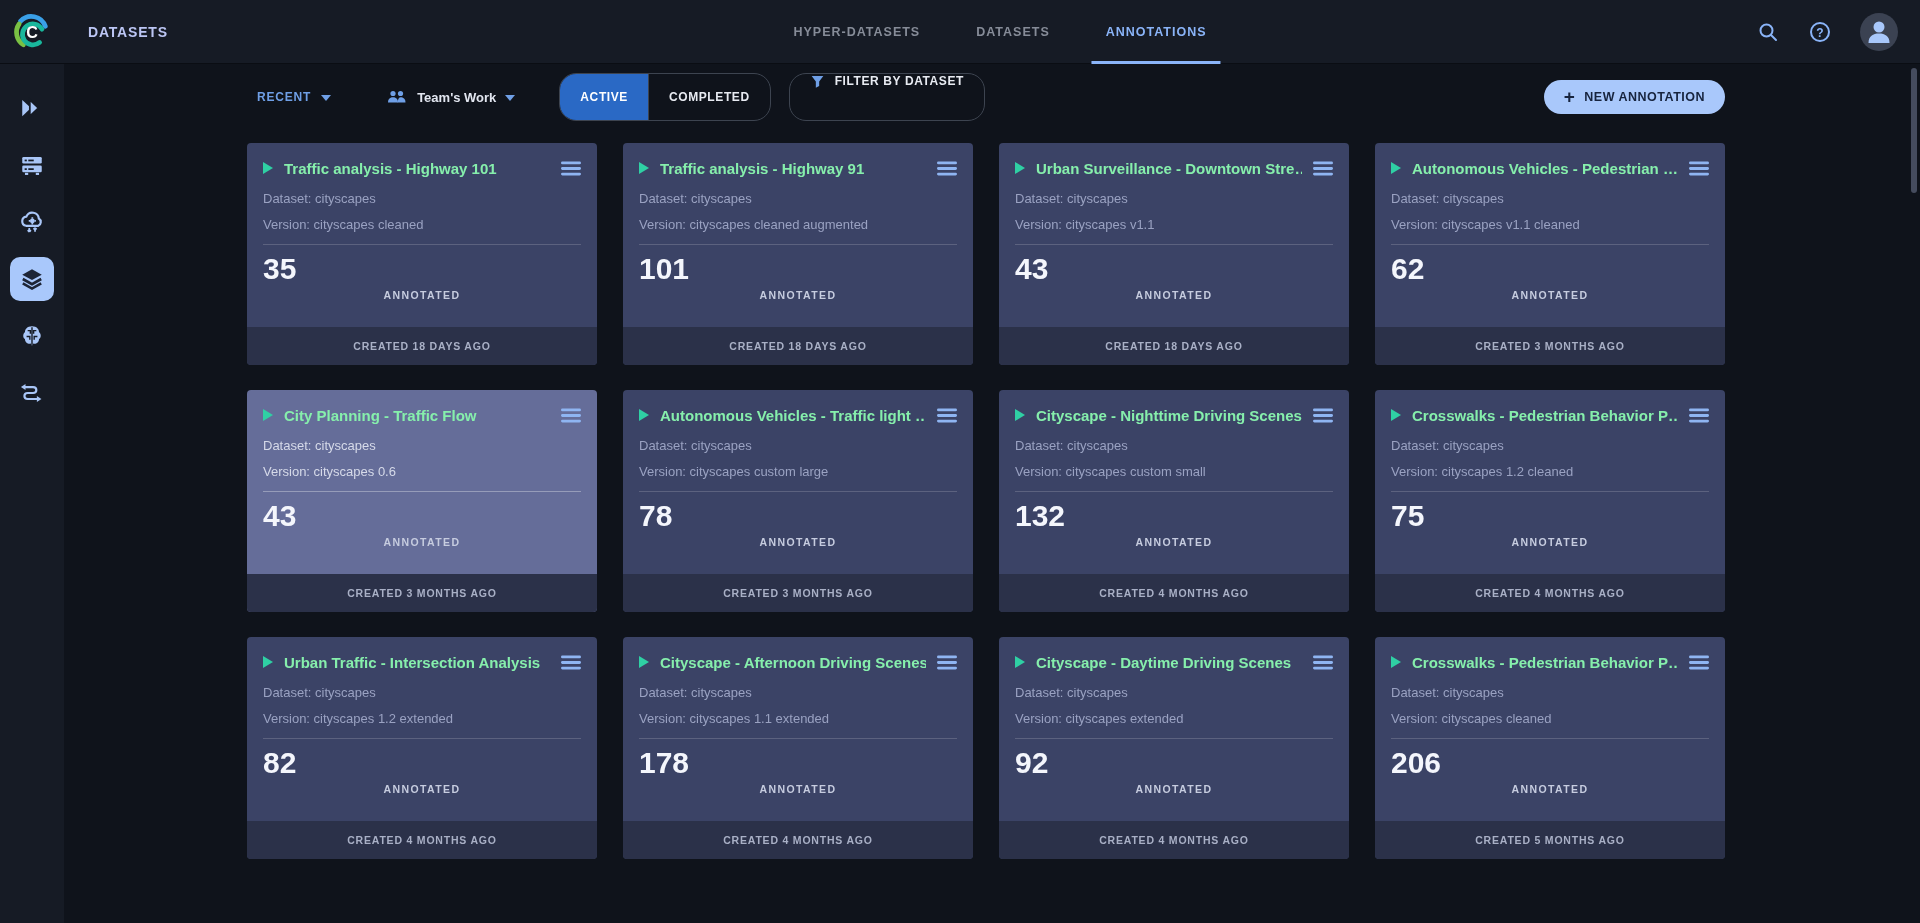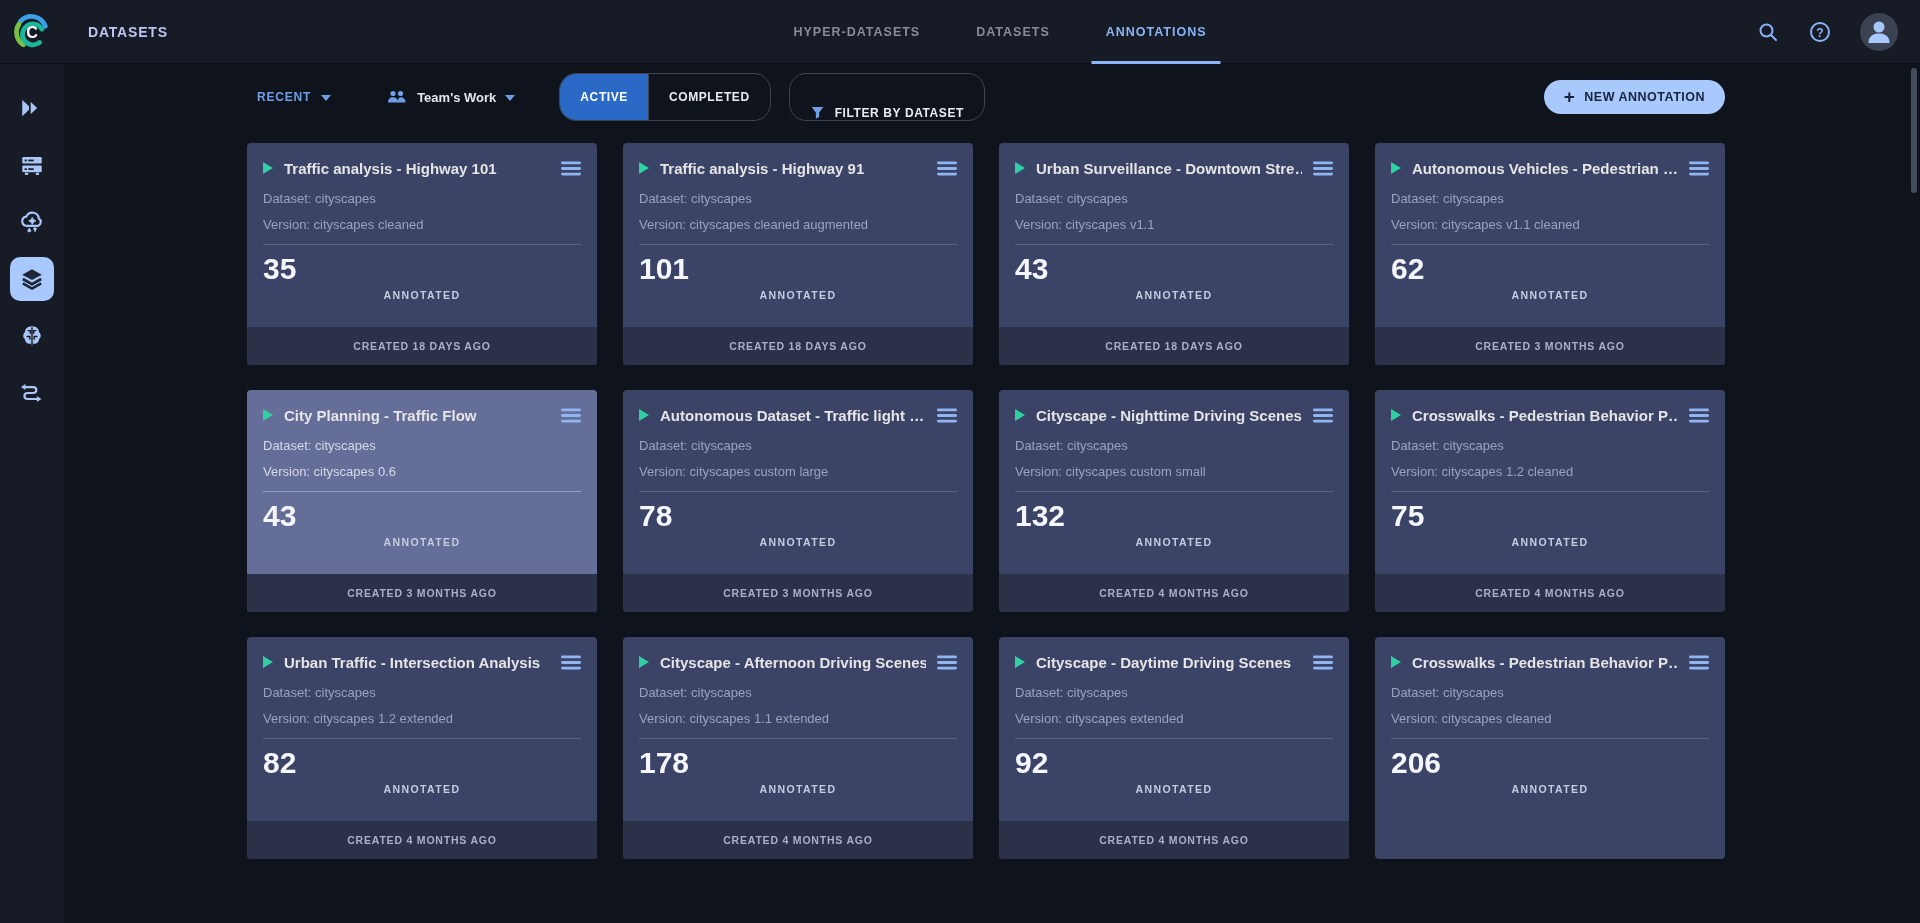--- a/index.html
+++ b/index.html
@@ -38,38 +38,38 @@
   .scope-ctl { display:flex; align-items:center; gap:9px; margin-left:56px; cursor:pointer;
     color:#e2e6f0; font-size:13px; font-weight:bold; }
   .caret { width:0; height:0; border-left:5px solid transparent; border-right:5px solid transparent;
     border-top:6px solid #6f9fe6; margin-top:1px; }
   .segmented { display:flex; margin-left:44px; border:1px solid #3d4450; border-radius:17px;
     overflow:hidden; height:48px; }
   .segment { display:flex; align-items:center; padding:0 20px; font-size:12px; font-weight:bold;
     letter-spacing:.6px; color:#e8ebf2; cursor:pointer; }
   .segment.active { background:#2a69c5; color:#ffffff; }
   .segment:not(.active) { border-left:1px solid #3d4450; }
-  .filter-pill { display:flex; align-items:flex-end; gap:10px; margin-left:18px; height:48px;
+  .filter-pill { display:flex; align-items:flex-start; gap:10px; margin-left:18px; height:48px;
     border:1px solid #3d4450; border-radius:17px; padding:0 20px; color:#e8ebf2;
     font-size:12px; font-weight:bold; letter-spacing:.6px; cursor:pointer; }
   .new-btn { margin-left:auto; height:34px; border-radius:17px; background:#a9c8fb; border:none;
     display:flex; align-items:center; gap:9px; padding:0 20px; color:#17243e; font-size:12.5px;
     font-weight:bold; letter-spacing:.5px; cursor:pointer; font-family:"Liberation Sans",sans-serif; }
   .plus-glyph { font-size:19px; font-weight:bold; line-height:1; margin-top:-2px; }
 
   
   .grid { width:1478px; margin:29px 0 0 183px; display:grid;
     grid-template-columns:repeat(4,350px); grid-auto-rows:222px; column-gap:26px; row-gap:25px; }
   .card { background:#3b4366; border-radius:4px; overflow:hidden; display:flex;
     flex-direction:column; cursor:pointer; }
   .card-body { flex:1; padding:13px 16px 0 16px; }
   .card-head { display:flex; align-items:center; gap:11px; height:24px; }
   .play { width:0; height:0; border-left:10px solid #2fd0a4; border-top:6px solid transparent;
     border-bottom:6px solid transparent; flex:none; cursor:pointer; }
-  .card-title { flex:1; color:#e5e5e5; font-size:15px; font-weight:bold;
+  .card-title { flex:1; color:#86efac; font-size:15px; font-weight:bold;
     white-space:nowrap; overflow:hidden; }
   .menu-btn { flex:none; cursor:pointer; display:flex; align-items:center; }
   .meta { color:#9aa2c2; font-size:13px; margin-top:11px; white-space:nowrap; overflow:hidden; }
   .divider { border-top:1px solid rgba(255,255,255,.17); margin-top:12px; }
   .count { text-align:left; color:#f4f6fc; font-size:30px; font-weight:bold; margin-top:7px; }
   .count-label { text-align:center; color:#c6ccdf; font-size:10.5px; font-weight:bold;
     letter-spacing:1.4px; margin-top:3px; }
   .card-footer { height:38px; flex:none; background:#2b3149; display:flex; align-items:center;
     justify-content:center; color:#a9b0c6; font-size:10.5px; font-weight:bold; letter-spacing:.8px; }
   .card.highlighted { background:#656d99; }
@@ -312,21 +312,21 @@
       <div class="divider"></div>
       <div class="count">43</div>
       <div class="count-label">ANNOTATED</div>
     </div>
     <div class="card-footer">CREATED 3 MONTHS AGO</div>
   </div>
       <div class="card">
     <div class="card-body">
       <div class="card-head">
         <span class="play"></span>
-        <span class="card-title">Autonomous Dataset - Traffic light …</span>
+        <span class="card-title">Autonomous Vehicles - Traffic light …</span>
         <span class="menu-btn">
           <svg width="20" height="15" viewBox="0 0 20 15">
             <rect x="0" y="0.5" width="20" height="2.8" rx="1.4" fill="#8fb5f2"></rect>
             <rect x="0" y="6.1" width="20" height="2.8" rx="1.4" fill="#8fb5f2"></rect>
             <rect x="0" y="11.7" width="20" height="2.8" rx="1.4" fill="#8fb5f2"></rect>
           </svg>
         </span>
       </div>
       <div class="meta">Dataset: cityscapes</div>
       <div class="meta">Version: cityscapes custom large</div>
@@ -453,17 +453,18 @@
             <rect x="0" y="11.7" width="20" height="2.8" rx="1.4" fill="#8fb5f2"></rect>
           </svg>
         </span>
       </div>
       <div class="meta">Dataset: cityscapes</div>
       <div class="meta">Version: cityscapes cleaned</div>
       <div class="divider"></div>
       <div class="count">206</div>
       <div class="count-label">ANNOTATED</div>
     </div>
+    <div class="card-footer">CREATED 5 MONTHS AGO</div>
   </div>
     </div>
 </main>
 
 <div class="scroll-thumb"></div>
 
 </body></html>

